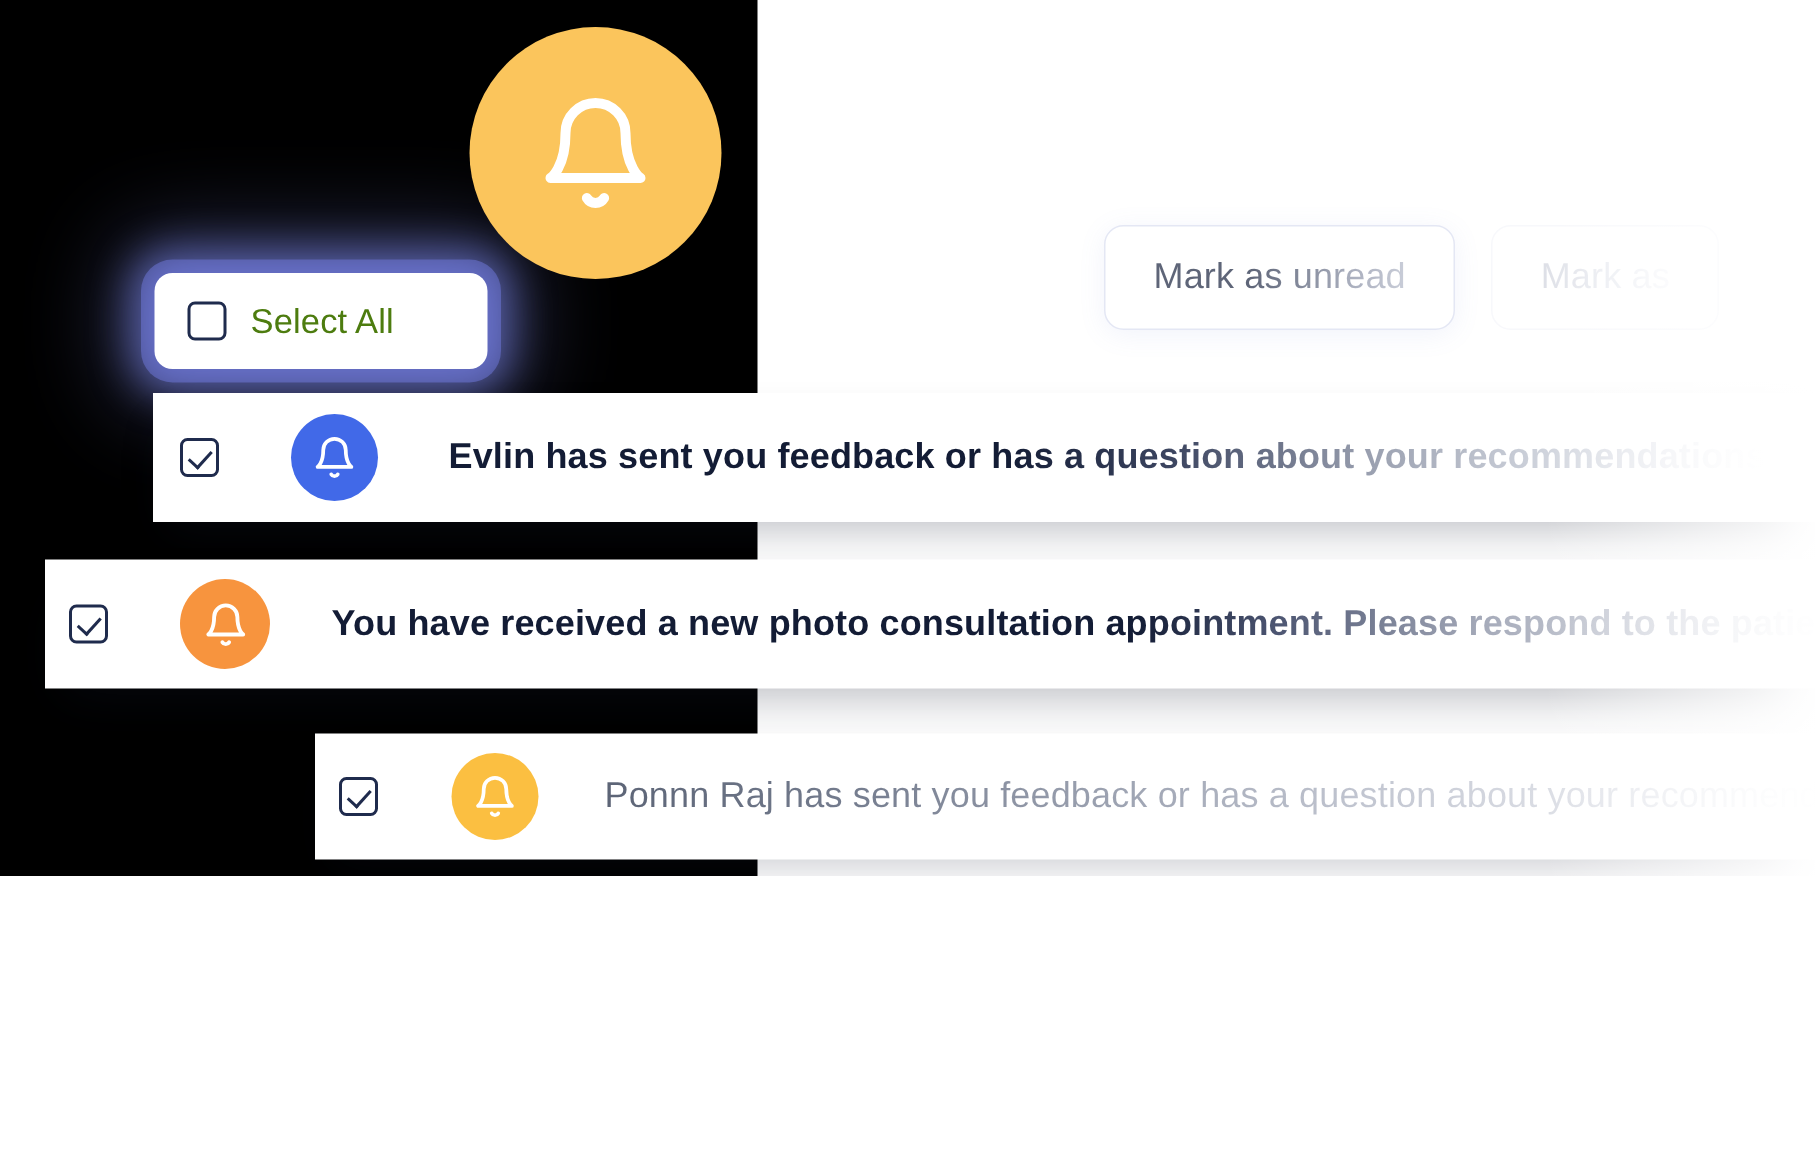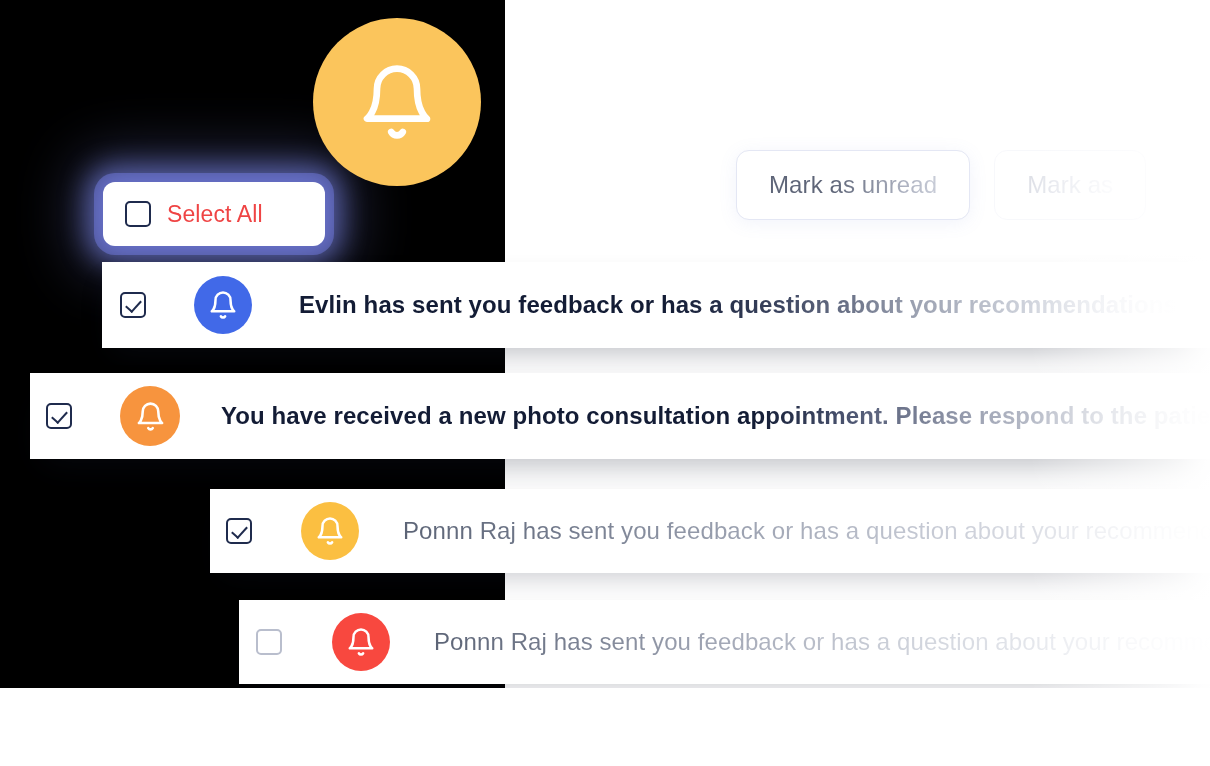--- a/index.html
+++ b/index.html
@@ -9,21 +9,21 @@
     background: #ffffff;
   }
   body {
     font-family: "Liberation Sans", sans-serif;
     -webkit-font-smoothing: antialiased;
   }
 
   #stage {
     position: relative;
     width: 1210px;
-    height: 688px;
+    height: 584px;
     overflow: hidden;
     background: #ffffff;
   }
 
   
   .dark-panel {
     position: absolute;
     left: 0;
     top: 0;
     width: 505px;
@@ -110,21 +110,21 @@
     padding-left: 22px;
     gap: 16px;
     z-index: 5;
     box-shadow:
       0 0 0 9px rgba(128,140,255,0.38),
       0 0 26px 16px rgba(130,142,252,0.55),
       0 0 60px 26px rgba(150,160,255,0.30);
   }
   .select-all .txt {
     font-size: 23px;
-    color: #ef4444;
+    color: #4d7c0f;
     letter-spacing: .1px;
   }
 
   
   .cbox {
     box-sizing: border-box;
     width: 26px;
     height: 26px;
     border-radius: 5px;
     border: 2px solid #1F2B4D;

